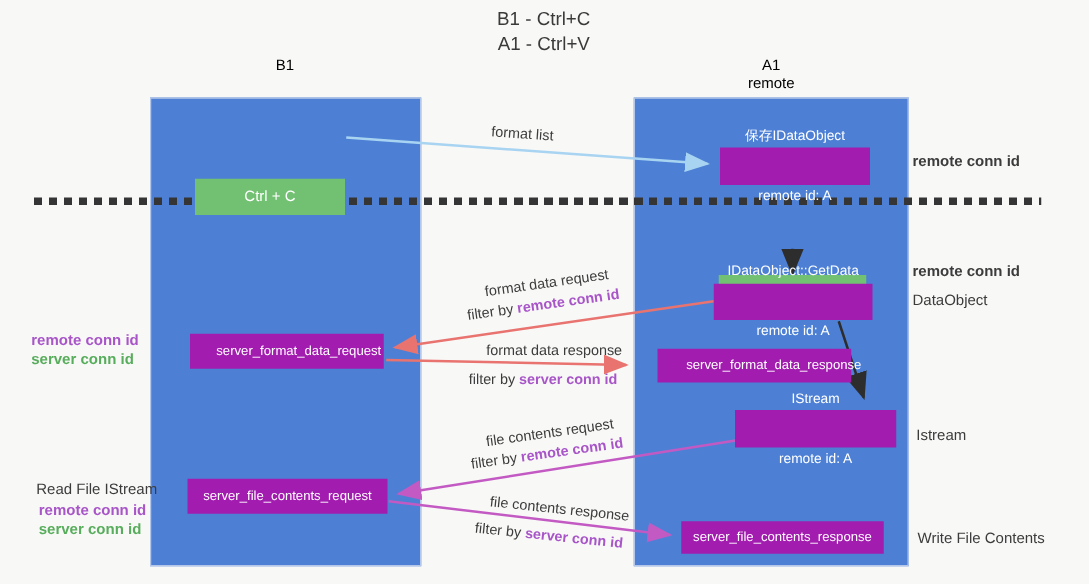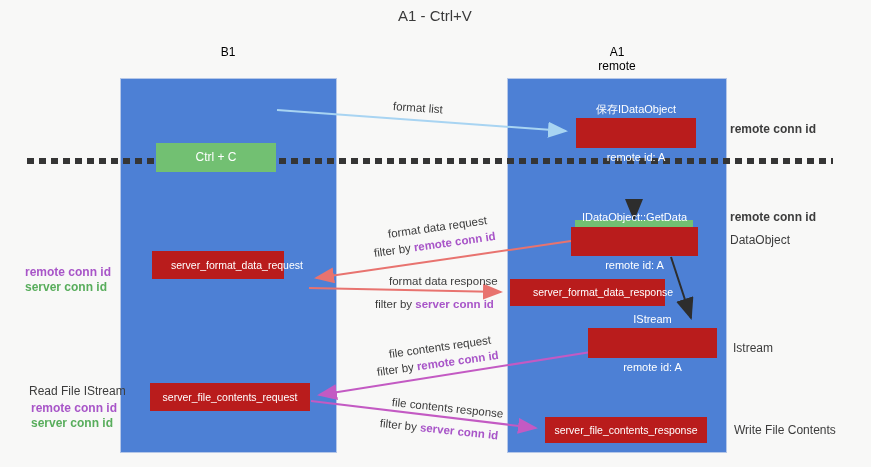--- a/index.html
+++ b/index.html
@@ -14,29 +14,29 @@
   .lane-right { left:507px; top:78px; width:220px; height:375px; }
   .lane-hdr { top:45px; width:120px; text-align:center; color:#000000; font-size:12px; line-height:14px; }
   .hdr-left { left:168px; } .hdr-right { left:557px; }
 
   .dashes { left:27px; top:158px; width:806px; height:6px;
             background:repeating-linear-gradient(to right,#353535 0 7px,transparent 7px 12px); }
 
   .node { color:#fff; text-align:center; display:flex; flex-direction:column; justify-content:center;
           font-size:11px; line-height:13px; white-space:nowrap; overflow:visible; }
   .green  { background:#72c072;margin-top:48px; }
-  .orange { background:#b91c1c;gap:35px; }
+  .orange { background:#a21caf;gap:35px; }
   .small { font-size:10.5px; }
 
   .n-ctrlc { left:156px; top:95px;  width:120px; height:29px; font-size:12px; }
   .n-save  { left:576px; top:118px; width:120px; height:30px; }
   .n-ctrlv { left:575px; top:172px; width:118px; height:26px; font-size:12px; }
   .n-getd  { left:571px; top:227px; width:127px; height:29px; }
-  .n-freq  { left:152px; top:251px; width:132px; height:28px;padding-left:19px; }
-  .n-fres  { left:510px; top:279px; width:155px; height:27px;padding-left:23px; }
+  .n-freq  { left:152px; top:267px; width:155px; height:28px;padding-left:19px; }
+  .n-fres  { left:526px; top:279px; width:155px; height:27px;padding-left:23px; }
   .n-istr  { left:588px; top:328px; width:129px; height:30px; }
   .n-creq  { left:150px; top:383px; width:160px; height:28px; }
   .n-cres  { left:545px; top:417px; width:162px; height:26px; }
 
   .elabel { font-size:11.5px; color:#3c3c3c; white-space:nowrap; transform-origin:left center; }
   .purple { color:#a855c8; font-weight:bold; }
   .greenlbl { color:#58ad5c; font-weight:bold; }
   .rot-neg { transform:rotate(-8deg); }
   .rot-pos6 { transform:rotate(6deg); }
   .rot-pos4 { transform:rotate(4deg); }
@@ -44,20 +44,21 @@
   .side { font-size:12px; color:#3c3c3c; white-space:nowrap; }
   .side.bold { font-weight:bold; }
   .conn-grp { font-size:12px; font-weight:bold; line-height:15px; white-space:nowrap; }
 
   svg.overlay { position:absolute; left:0; top:0; width:871px; height:467px; pointer-events:none; }
 </style>
 </head>
 <body>
 
 <div class="abs title">
+  <div>B1 - Ctrl+C</div>
   <div>A1 - Ctrl+V</div>
 </div>
 
 <div class="abs lane-hdr hdr-left">
   <div>B1</div>
 </div>
 <div class="abs lane-hdr hdr-right">
   <div>A1</div>
   <div>remote</div>
 </div>

